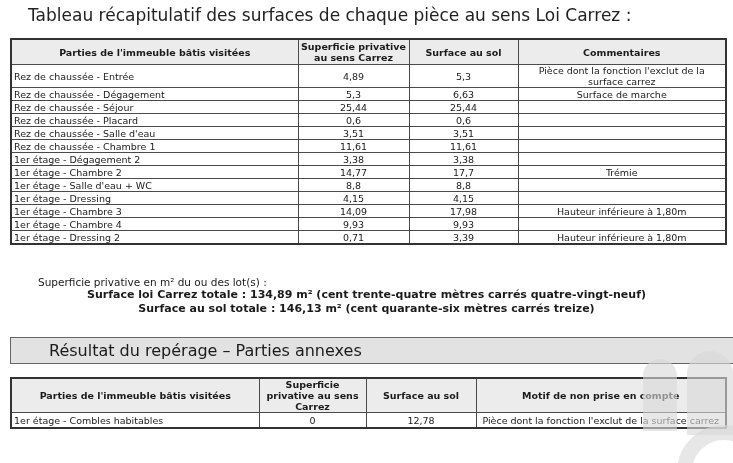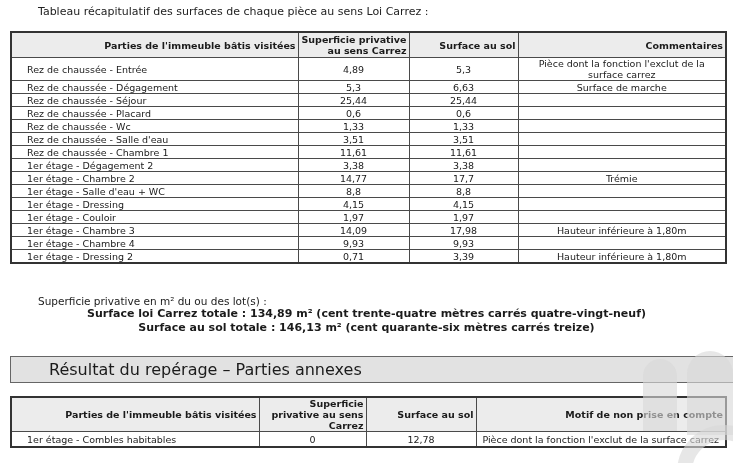--- a/index.html
+++ b/index.html
@@ -1,33 +1,33 @@
 <!DOCTYPE html>
 <html><head>
 <meta charset="utf-8">
 <style>
   html,body{margin:0;padding:0;}
   body{
     width:733px;height:463px;background:#ffffff;position:relative;overflow:hidden;
     font-family:"DejaVu Sans","Liberation Sans",sans-serif;color:#1b1b1b;
   }
   .doc-title{
-    margin:5px 0 0 38px;font-size:11px;color:#222;
+    margin:5px 0 0 28px;font-size:17px;color:#222;
   }
   table{
     border-collapse:collapse;table-layout:fixed;width:715px;margin-left:10px;
     border:2px solid #333;
   }
   th,td{
     border:1px solid #4a4a4a;font-size:9.5px;overflow:hidden;
     padding:0 2px;text-align:center;vertical-align:middle;line-height:11px;
   }
-  th{background:#ececec;font-weight:bold;height:24px;text-align:right;}
+  th{background:#ececec;font-weight:bold;height:24px;}
   td{height:12px;}
-  td.cell-name{text-align:left;padding-left:15px;}
+  td.cell-name{text-align:left;padding-left:2px;}
   .tbl-main{margin-top:13px;}
   .summary-intro{margin:31px 0 0 38px;font-size:10.5px;}
   .summary-totals{text-align:center;font-weight:bold;font-size:11px;line-height:14px;}
   .section-heading{
     margin:21px 0 0 10px;width:687px;height:25px;line-height:25px;
     background:#e2e2e2;border:1px solid #666;padding-left:38px;
     font-size:16px;color:#1b1b1b;
   }
   .tbl-annex{margin-top:13px;}
   .tbl-annex td{height:14px;}
@@ -79,26 +79,20 @@
       <td>25,44</td>
       <td></td>
     </tr>
       <tr>
       <td class="cell-name">Rez de chaussée - Placard</td>
       <td>0,6</td>
       <td>0,6</td>
       <td></td>
     </tr>
       <tr>
-      <td class="cell-name">Rez de chaussée - Wc</td>
-      <td>1,33</td>
-      <td>1,33</td>
-      <td></td>
-    </tr>
-      <tr>
       <td class="cell-name">Rez de chaussée - Salle d'eau</td>
       <td>3,51</td>
       <td>3,51</td>
       <td></td>
     </tr>
       <tr>
       <td class="cell-name">Rez de chaussée - Chambre 1</td>
       <td>11,61</td>
       <td>11,61</td>
       <td></td>
@@ -118,26 +112,20 @@
       <tr>
       <td class="cell-name">1er étage - Salle d'eau + WC</td>
       <td>8,8</td>
       <td>8,8</td>
       <td></td>
     </tr>
       <tr>
       <td class="cell-name">1er étage - Dressing</td>
       <td>4,15</td>
       <td>4,15</td>
-      <td></td>
-    </tr>
-      <tr>
-      <td class="cell-name">1er étage - Couloir</td>
-      <td>1,97</td>
-      <td>1,97</td>
       <td></td>
     </tr>
       <tr>
       <td class="cell-name">1er étage - Chambre 3</td>
       <td>14,09</td>
       <td>17,98</td>
       <td>Hauteur inférieure à 1,80m</td>
     </tr>
       <tr>
       <td class="cell-name">1er étage - Chambre 4</td>

